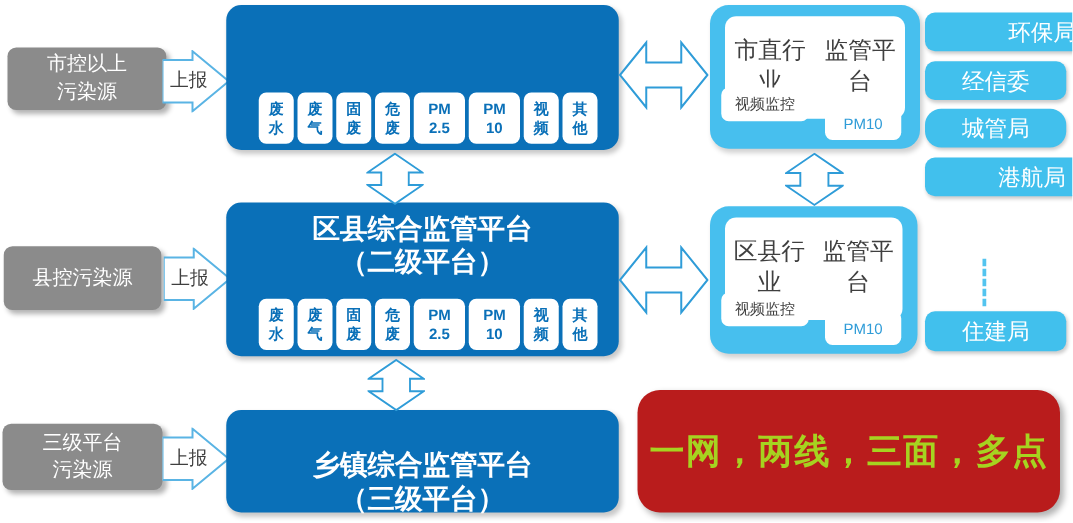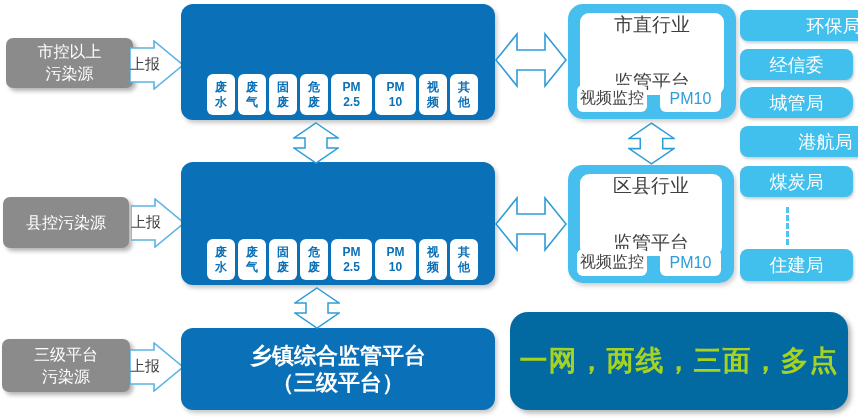--- a/index.html
+++ b/index.html
@@ -14,76 +14,76 @@
     font-size:16px;line-height:1.35;text-align:center;
     box-shadow:3px 3px 4px rgba(0,0,0,0.30);
   }
   .s1{left:6px;top:38px;width:127px;height:50px;}
   .s2{left:3px;top:197px;width:126px;height:51px;}
   .s3{left:2px;top:339px;width:128px;height:53px;}
   
   .uparrow{position:absolute;width:54px;height:50px;}
   .a1{left:130px;top:40px;} .a2{left:131px;top:198px;} .a3{left:130px;top:342px;}
   .uparrow-label{
-    position:absolute;width:36px;text-align:left;font-size:15px;color:#3f3f3f;
+    position:absolute;width:36px;text-align:right;font-size:15px;color:#3f3f3f;
   }
   .al1{left:130px;top:55px;} .al2{left:131px;top:213px;} .al3{left:130px;top:357px;}
   
   .plat{
     position:absolute;background:#0a70b8;border-radius:12px;color:#ffffff;
     box-shadow:2px 3px 4px rgba(0,0,0,0.22);
   }
   .p1{left:181px;top:4px;width:314px;height:116px;}
   .p2{left:181px;top:162px;width:314px;height:123px;}
   .p3{left:181px;top:328px;width:314px;height:82px;}
   .plat-title{
     text-align:center;font-weight:bold;font-size:22px;line-height:1.22;padding-top:8px;
   }
-  .p3 .plat-title{padding-top:15px;}
+  .p3 .plat-title{padding-top:31px;}
   .mods{position:absolute;left:26px;bottom:5px;display:flex;gap:3px;}
   .mod{
     width:28px;height:41px;background:#ffffff;border-radius:6px;color:#0a70b8;
     display:flex;flex-direction:column;align-items:center;justify-content:center;
     font-size:12px;font-weight:bold;line-height:1.2;
   }
   .mod.wide{width:41px;}
   
   .ind{
     position:absolute;background:#47bfee;border-radius:15px;
     box-shadow:2px 3px 4px rgba(0,0,0,0.18);
   }
   .r1{left:568px;top:4px;width:168px;height:115px;}
   .r2{left:568px;top:165px;width:166px;height:118px;}
   .ind-title{
     position:absolute;left:12px;right:12px;top:9px;height:82px;background:#ffffff;
-    border-radius:9px;display:flex;flex-direction:column;align-items:center;
-    justify-content:space-between;color:#3f3f3f;font-size:19px;line-height:1.3;text-align:center;
+    border-radius:9px;display:flex;align-items:center;
+    justify-content:flex-start;color:#3f3f3f;font-size:19px;line-height:1.3;text-align:center;
   }
   .ind-mods{position:absolute;left:9px;bottom:7px;display:flex;gap:13px;}
   .ind-mod{
     background:#ffffff;border-radius:6px;height:27px;display:flex;align-items:center;
-    justify-content:center;font-size:16px;
+    justify-content:center;font-size:12px;
   }
   .ind-mod.video{width:70px;color:#3f3f3f;}
-  .ind-mod.pm{width:61px;color:#2f9cd8;}
+  .ind-mod.pm{width:61px;color:#2f9cd8;margin-top:15px;}
   
   .bureau{
     position:absolute;left:740px;width:113px;height:31px;background:#41c0ed;
     border-radius:8px;color:#ffffff;font-size:18px;display:flex;align-items:center;
     justify-content:center;box-shadow:1px 2px 3px rgba(0,0,0,0.20);
   }
   .b0{top:10px;padding-left:37px;} .b1{top:49px;} .b2{top:87px;border-radius:13px;} .b3{top:126px;padding-left:29px;} .b4{top:166px;}
   .b5{top:249px;height:32px;}
   .dotted{
     position:absolute;left:786px;top:207px;height:38px;width:0;
     border-left:3px dashed #53c4ef;
   }
   
   .slogan{
-    position:absolute;left:510px;top:312px;width:338px;height:98px;background:#0369a1;
+    position:absolute;left:510px;top:312px;width:338px;height:98px;background:#b91c1c;
     border-radius:18px;display:flex;align-items:center;justify-content:center;
     box-shadow:3px 3px 5px rgba(0,0,0,0.30);
   }
   .slogan-text{color:#a6d320;font-size:28px;font-weight:bold;letter-spacing:1px;}
   
   .arrow-svg{position:absolute;}
   .h1{left:495px;top:32px;} .h2{left:495px;top:196px;}
   .v1{left:293px;top:122px;} .v2{left:294px;top:287px;} .v3{left:628px;top:122px;}
 </style>
 </head>
@@ -149,20 +149,24 @@
           <span>频</span>
         </div>
       <div class="mod">
           <span>其</span>
           <span>他</span>
         </div>
     </div>
   </div>
 
   <div class="plat p2">
+    <div class="plat-title">
+      <div>区县综合监管平台</div>
+      <div>（二级平台）</div>
+    </div>
     <div class="mods">
       <div class="mod">
           <span>废</span>
           <span>水</span>
         </div>
       <div class="mod">
           <span>废</span>
           <span>气</span>
         </div>
       <div class="mod">
@@ -218,21 +222,20 @@
     <div class="ind-mods">
       <div class="ind-mod video">视频监控</div>
       <div class="ind-mod pm">PM10</div>
     </div>
   </div>
 
   <div class="bureau b0">环保局</div>
   <div class="bureau b1">经信委</div>
   <div class="bureau b2">城管局</div>
   <div class="bureau b3">港航局</div>
-  <div class="bureau b4">煤炭局</div>
   <div class="dotted"></div>
   <div class="bureau b5">住建局</div>
 
   <div class="slogan">
     <span class="slogan-text">一网，两线，三面，多点</span>
   </div>
 
   <svg class="arrow-svg h1" width="72" height="56" viewBox="0 0 72 56">
     <polygon points="1,28 22,2 22,18 50,18 50,2 71,28 50,54 50,38 22,38 22,54" fill="#ffffff" stroke="#2f9cd8" stroke-width="1.6"></polygon>
   </svg>

